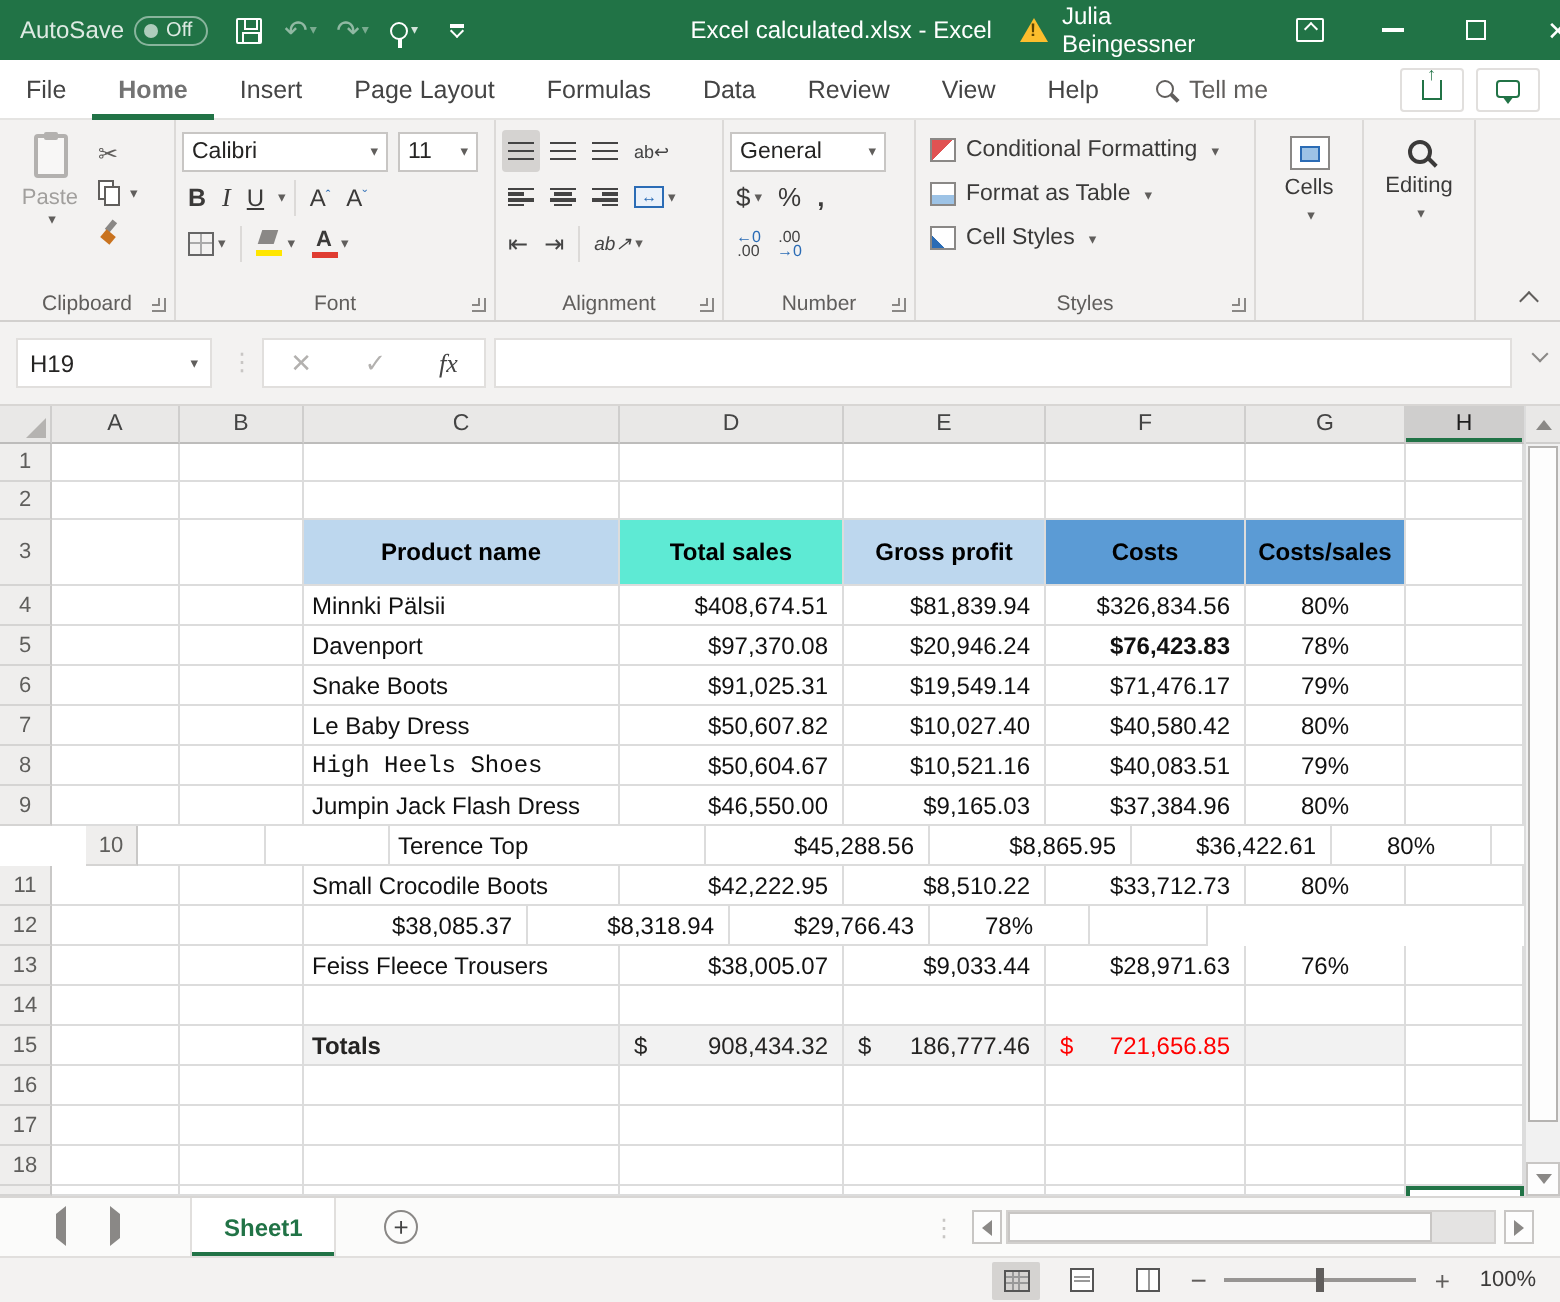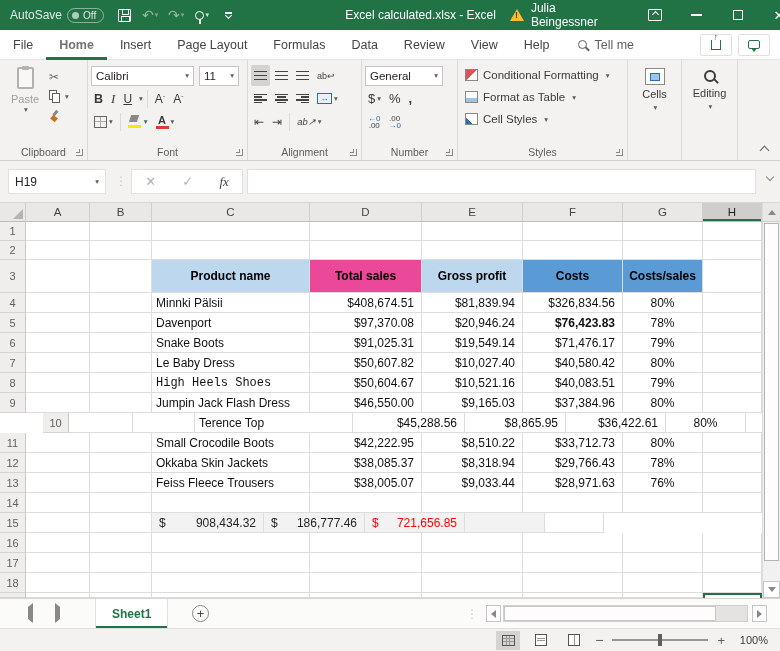--- a/index.html
+++ b/index.html
@@ -542,21 +542,21 @@
       <div class="gcell" style="width: 101px;"></div>
       <div class="gcell" style="width: 100px;"></div>
       <div class="gcell" style="width: 80px;"></div>
       <div class="gcell" style="width: 59px;"></div>
     </div>
     <div class="grow" style="height: 33px;">
       <div class="gcell rn" style="width: 26px;">3</div>
       <div class="gcell" style="width: 64px;"></div>
       <div class="gcell" style="width: 62px;"></div>
       <div class="gcell hl" style="width: 158px; background: rgb(189, 215, 238);">Product name</div>
-      <div class="gcell hl" style="width: 112px; background: #ec4899;">Total sales</div>
+      <div class="gcell hl" style="width: 112px; background: #5eead4;">Total sales</div>
       <div class="gcell hl" style="width: 101px; background: rgb(189, 215, 238);">Gross profit</div>
       <div class="gcell hd" style="width: 100px; background: rgb(91, 155, 213);">Costs</div>
       <div class="gcell hd" style="width: 80px; background: rgb(91, 155, 213);">Costs/sales</div>
       <div class="gcell" style="width: 59px;"></div>
     </div>
     <div class="grow" style="height: 20px;">
       <div class="gcell rn" style="width: 26px;">4</div>
       <div class="gcell" style="width: 64px;"></div>
       <div class="gcell" style="width: 62px;"></div>
       <div class="gcell cname" style="width: 158px;">Minnki Pälsii</div>
@@ -640,21 +640,20 @@
       <div class="gcell money" style="width: 112px;">$42,222.95</div>
       <div class="gcell money" style="width: 101px;">$8,510.22</div>
       <div class="gcell money" style="width: 100px;">$33,712.73</div>
       <div class="gcell pct" style="width: 80px;">80%</div>
       <div class="gcell" style="width: 59px;"></div>
     </div>
     <div class="grow" style="height: 20px;">
       <div class="gcell rn" style="width: 26px;">12</div>
       <div class="gcell" style="width: 64px;"></div>
       <div class="gcell" style="width: 62px;"></div>
-      <div class="gcell cname" style="width: 158px;">Okkaba Skin Jackets</div>
       <div class="gcell money" style="width: 112px;">$38,085.37</div>
       <div class="gcell money" style="width: 101px;">$8,318.94</div>
       <div class="gcell money" style="width: 100px;">$29,766.43</div>
       <div class="gcell pct" style="width: 80px;">78%</div>
       <div class="gcell" style="width: 59px;"></div>
     </div>
     <div class="grow" style="height: 20px;">
       <div class="gcell rn" style="width: 26px;">13</div>
       <div class="gcell" style="width: 64px;"></div>
       <div class="gcell" style="width: 62px;"></div>
@@ -673,20 +672,21 @@
       <div class="gcell" style="width: 112px;"></div>
       <div class="gcell" style="width: 101px;"></div>
       <div class="gcell" style="width: 100px;"></div>
       <div class="gcell" style="width: 80px;"></div>
       <div class="gcell" style="width: 59px;"></div>
     </div>
     <div class="grow" style="height: 20px;">
       <div class="gcell rn" style="width: 26px;">15</div>
       <div class="gcell" style="width: 64px;"></div>
       <div class="gcell" style="width: 62px;"></div>
+      <div class="gcell totlabel" style="width: 158px; background: rgb(242, 242, 242);">Totals</div>
       <div class="gcell acct" style="width: 112px; background: rgb(242, 242, 242);">
         <div class="sym">$</div>
         <div class="val">908,434.32</div>
       </div>
       <div class="gcell acct" style="width: 101px; background: rgb(242, 242, 242);">
         <div class="sym">$</div>
         <div class="val">186,777.46</div>
       </div>
       <div class="gcell acct" style="width: 100px; background: rgb(242, 242, 242); color: rgb(255, 0, 0);">
         <div class="sym">$</div>

